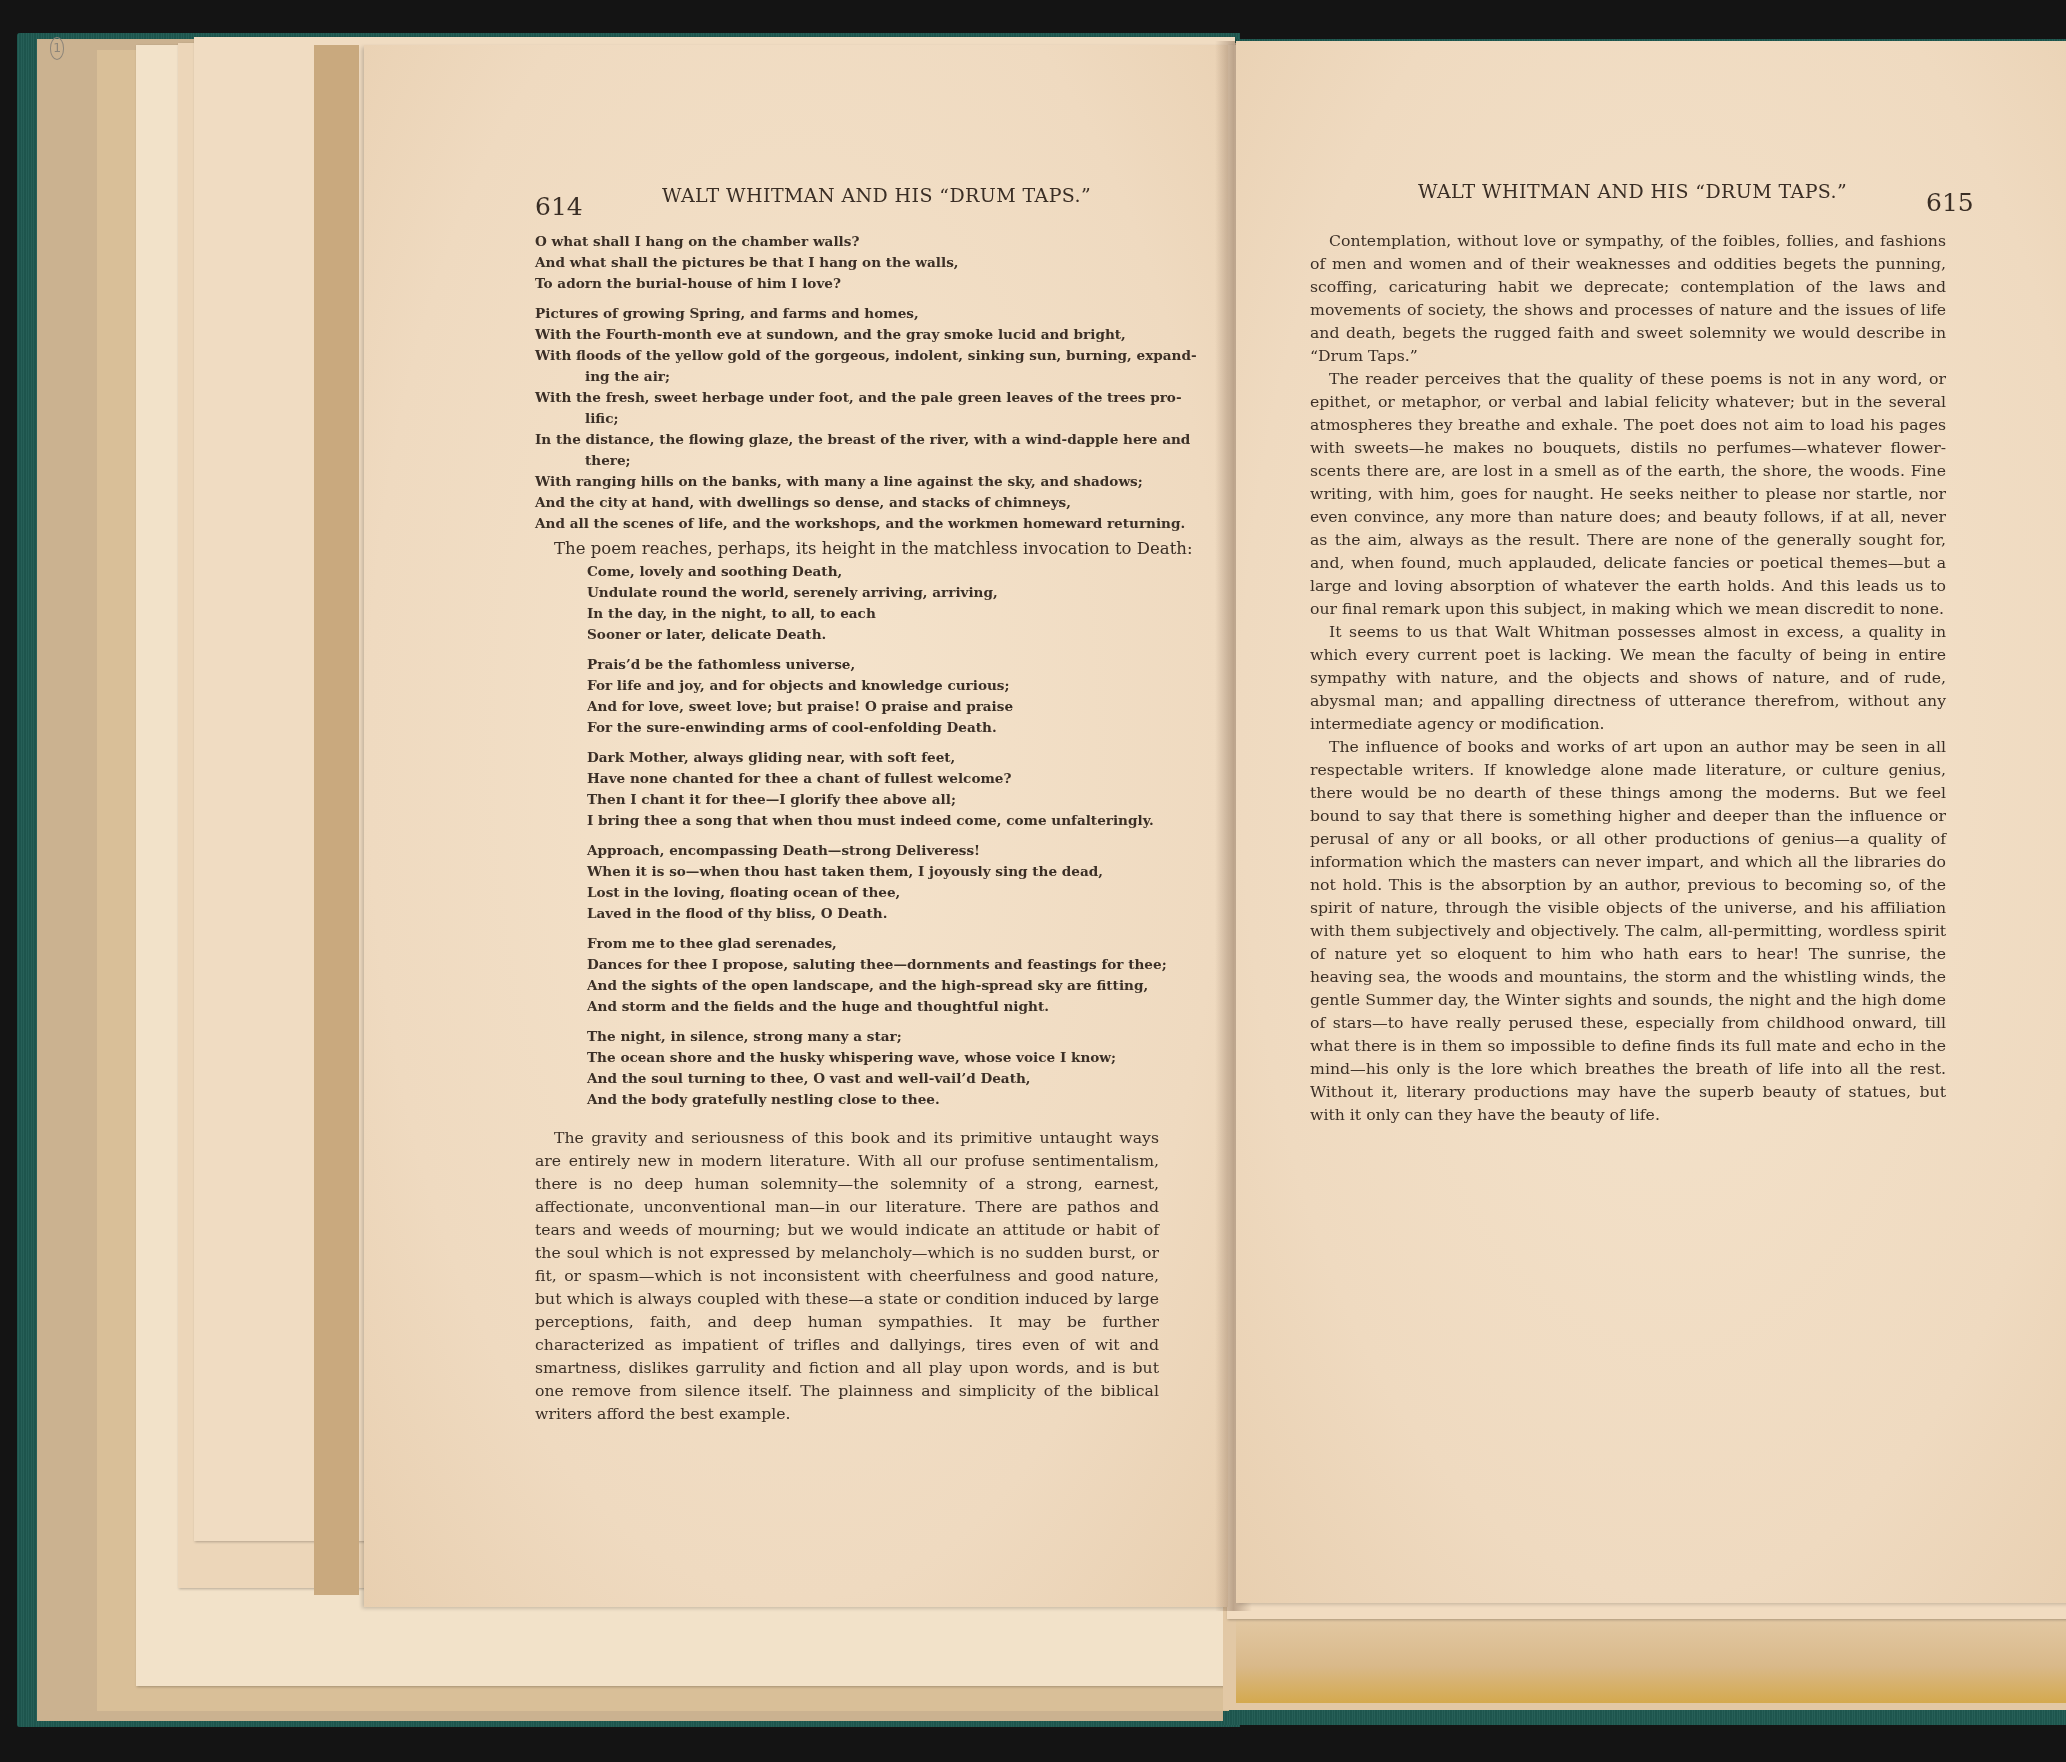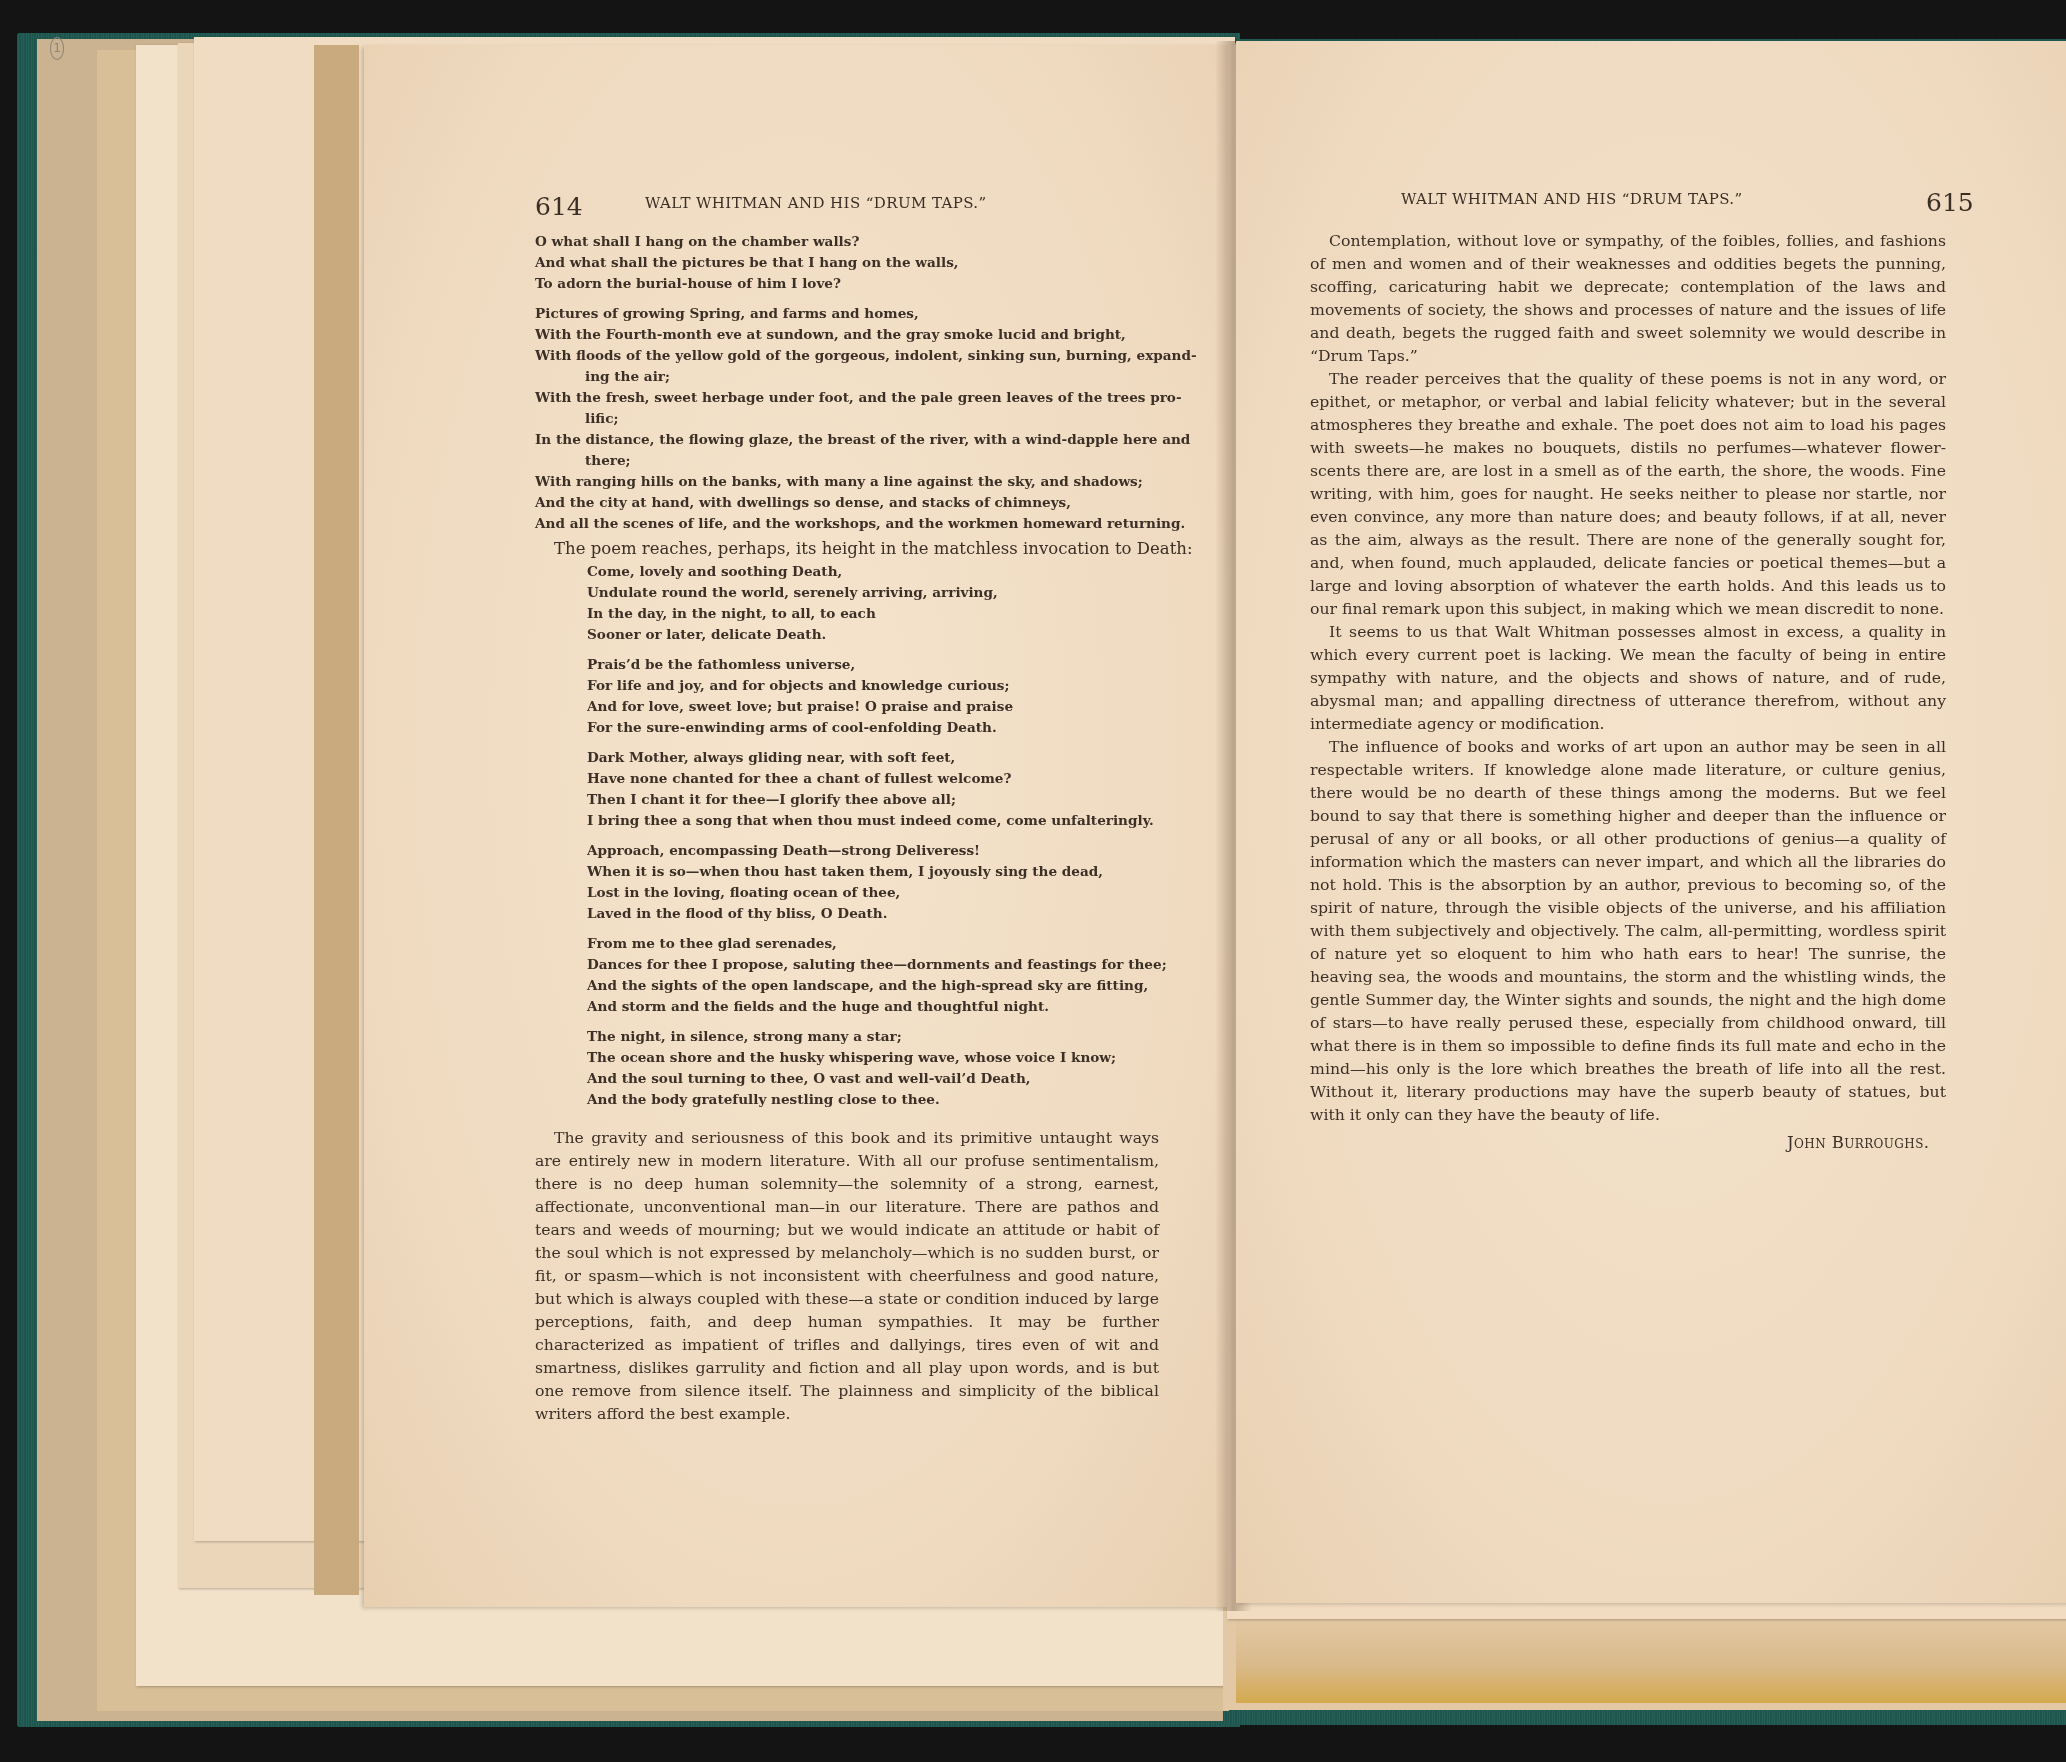--- a/index.html
+++ b/index.html
@@ -30,21 +30,21 @@
   
   .page {
     background:#f2dfc6;
     background-image:radial-gradient(ellipse at 50% 45%, #f5e4cd 0%, #efdac0 70%, #e8cfb0 100%);
     color:#3a2e25;
   }
   .page-left { left:364px; top:45px; width:864px; height:1562px; box-shadow:-1.7px 1.7px 4.1px rgba(0,0,0,0.2); }
   .page-right { left:1236px; top:41px; width:868px; height:1562px; box-shadow:1.7px 1.7px 4.1px rgba(0,0,0,0.2); }
   .gutter { left:1215px; top:41px; width:37px; height:1570px; background:linear-gradient(90deg, rgba(120,90,60,0.0), rgba(90,60,40,0.35) 50%, rgba(120,90,60,0.0)); }
 
-  .running-head { position:absolute; top:149px; font-size:15px; letter-spacing:0.4px; white-space:nowrap; }
+  .running-head { position:absolute; top:139px; font-size:19px; letter-spacing:0.4px; white-space:nowrap;margin-left:17px; }
   .folio { position:absolute; top:147px; font-size:25px; }
   .text-block { position:absolute; }
   .left-text { left:171px; top:186px; width:624px; }
   .right-text { left:74px; top:188px; width:636px; }
 
   .verse { font-size:13.6px; line-height:21px; font-weight:bold; color:#3b2f26; }
   .verse .l { white-space:nowrap; }
   .verse .l.cont { padding-left:50px; }
   .verse .gap { height:9px; }
   .stanza-indent { padding-left:52px; }
@@ -137,16 +137,15 @@
 <div class="abs gutter"></div>
 
 <div class="abs page page-right">
   <div class="running-head" style="left:165px;">WALT WHITMAN AND HIS “DRUM TAPS.”</div>
   <div class="folio" style="left:690px;">615</div>
   <div class="text-block right-text prose">
     <p>Contemplation, without love or sympathy, of the foibles, follies, and fashions of men and women and of their weaknesses and oddities begets the punning, scoffing, caricaturing habit we deprecate; contemplation of the laws and movements of society, the shows and processes of nature and the issues of life and death, begets the rugged faith and sweet solemnity we would describe in “Drum Taps.”</p>
     <p>The reader perceives that the quality of these poems is not in any word, or epithet, or metaphor, or verbal and labial felicity whatever; but in the several atmospheres they breathe and exhale.  The poet does not aim to load his pages with sweets—he makes no bouquets, distils no perfumes—whatever flower-scents there are, are lost in a smell as of the earth, the shore, the woods.  Fine writing, with him, goes for naught.  He seeks neither to please nor startle, nor even convince, any more than nature does; and beauty follows, if at all, never as the aim, always as the result.  There are none of the generally sought for, and, when found, much applauded, delicate fancies or poetical themes—but a large and loving absorption of whatever the earth holds.  And this leads us to our final remark upon this subject, in making which we mean discredit to none.</p>
     <p>It seems to us that Walt Whitman possesses almost in excess, a quality in which every current poet is lacking.  We mean the faculty of being in entire sympathy with nature, and the objects and shows of nature, and of rude, abysmal man; and appalling directness of utterance therefrom, without any intermediate agency or modification.</p>
     <p>The influence of books and works of art upon an author may be seen in all respectable writers.  If knowledge alone made literature, or culture genius, there would be no dearth of these things among the moderns.  But we feel bound to say that there is something higher and deeper than the influence or perusal of any or all books, or all other productions of genius—a quality of information which the masters can never impart, and which all the libraries do not hold.  This is the absorption by an author, previous to becoming so, of the spirit of nature, through the visible objects of the universe, and his affiliation with them subjectively and objectively.  The calm, all-permitting, wordless spirit of nature yet so eloquent to him who hath ears to hear!  The sunrise, the heaving sea, the woods and mountains, the storm and the whistling winds, the gentle Summer day, the Winter sights and sounds, the night and the high dome of stars—to have really perused these, especially from childhood onward, till what there is in them so impossible to define finds its full mate and echo in the mind—his only is the lore which breathes the breath of life into all the rest.  Without it, literary productions may have the superb beauty of statues, but with it only can they have the beauty of life.</p>
-    <div class="signature">John Burroughs.</div>
   </div>
 </div>
 
 
 </body></html>

